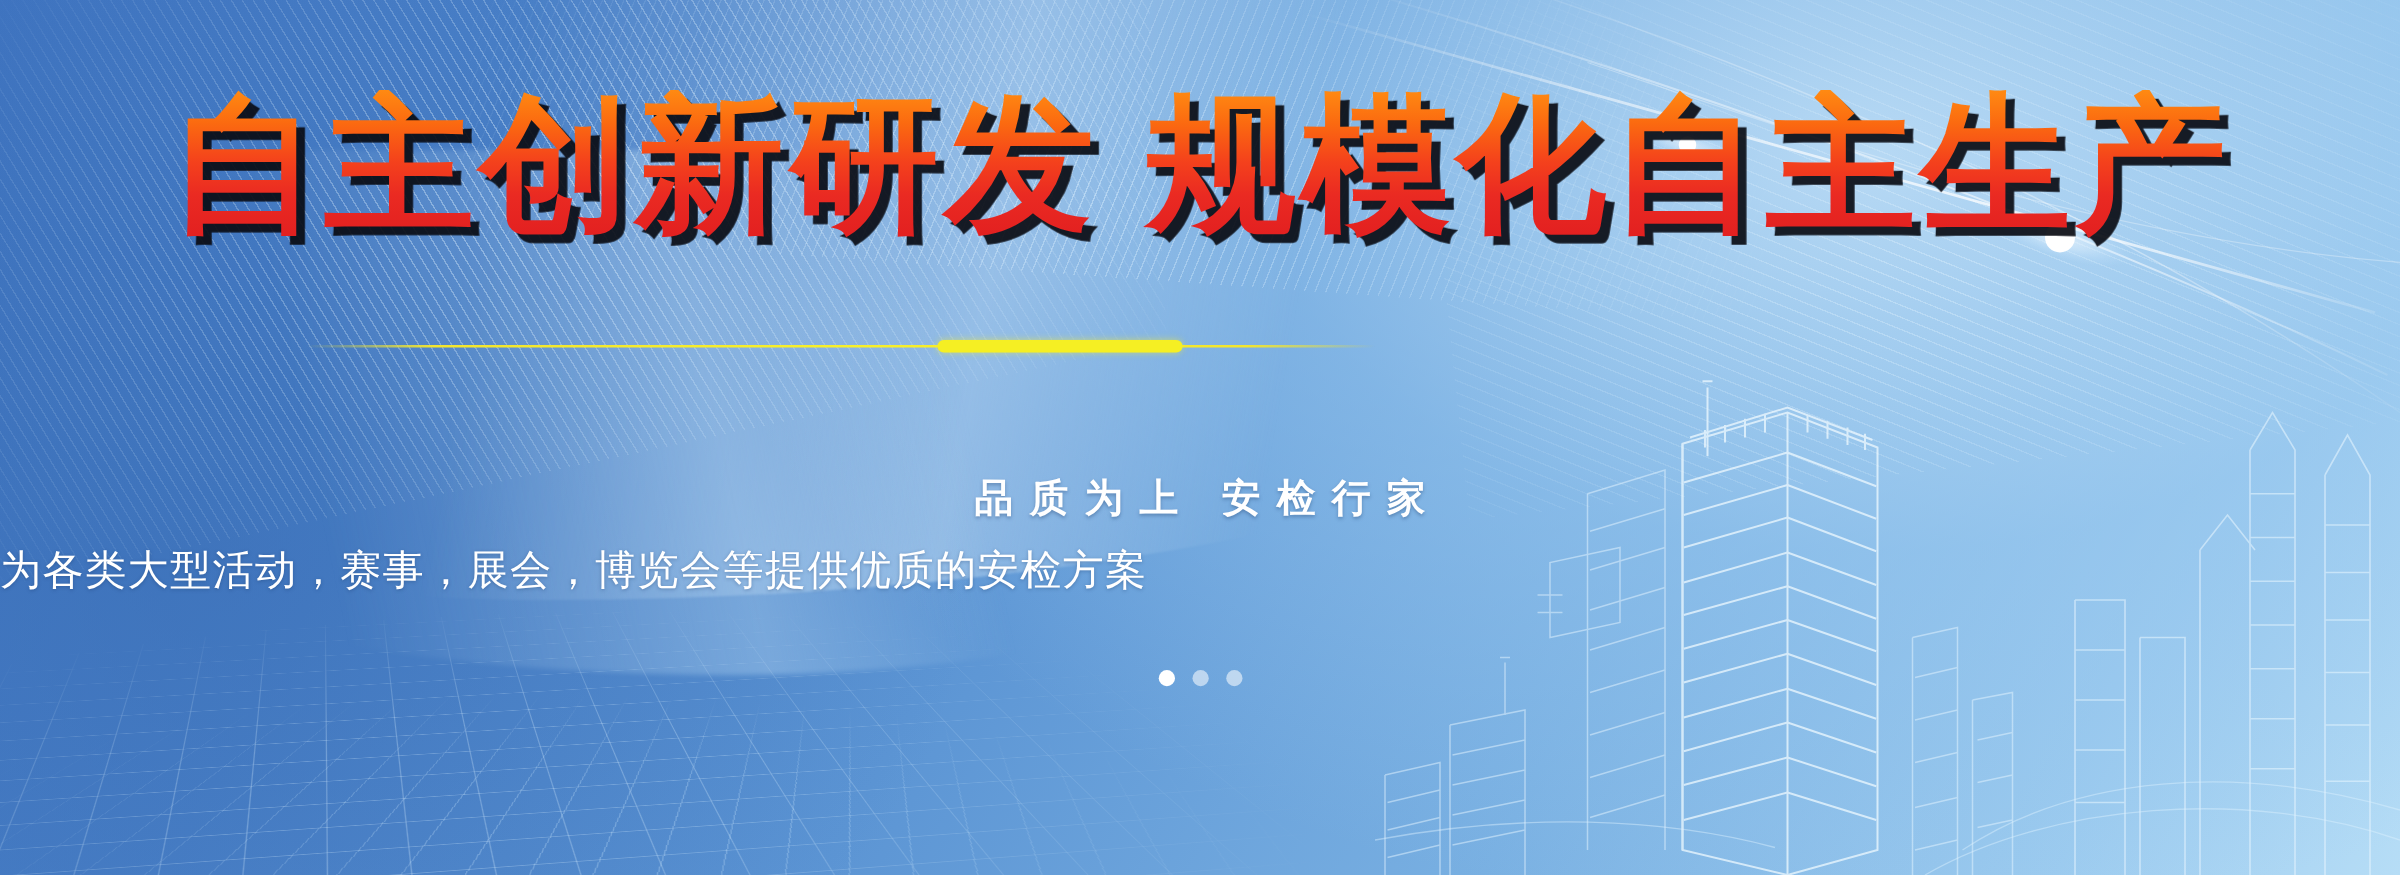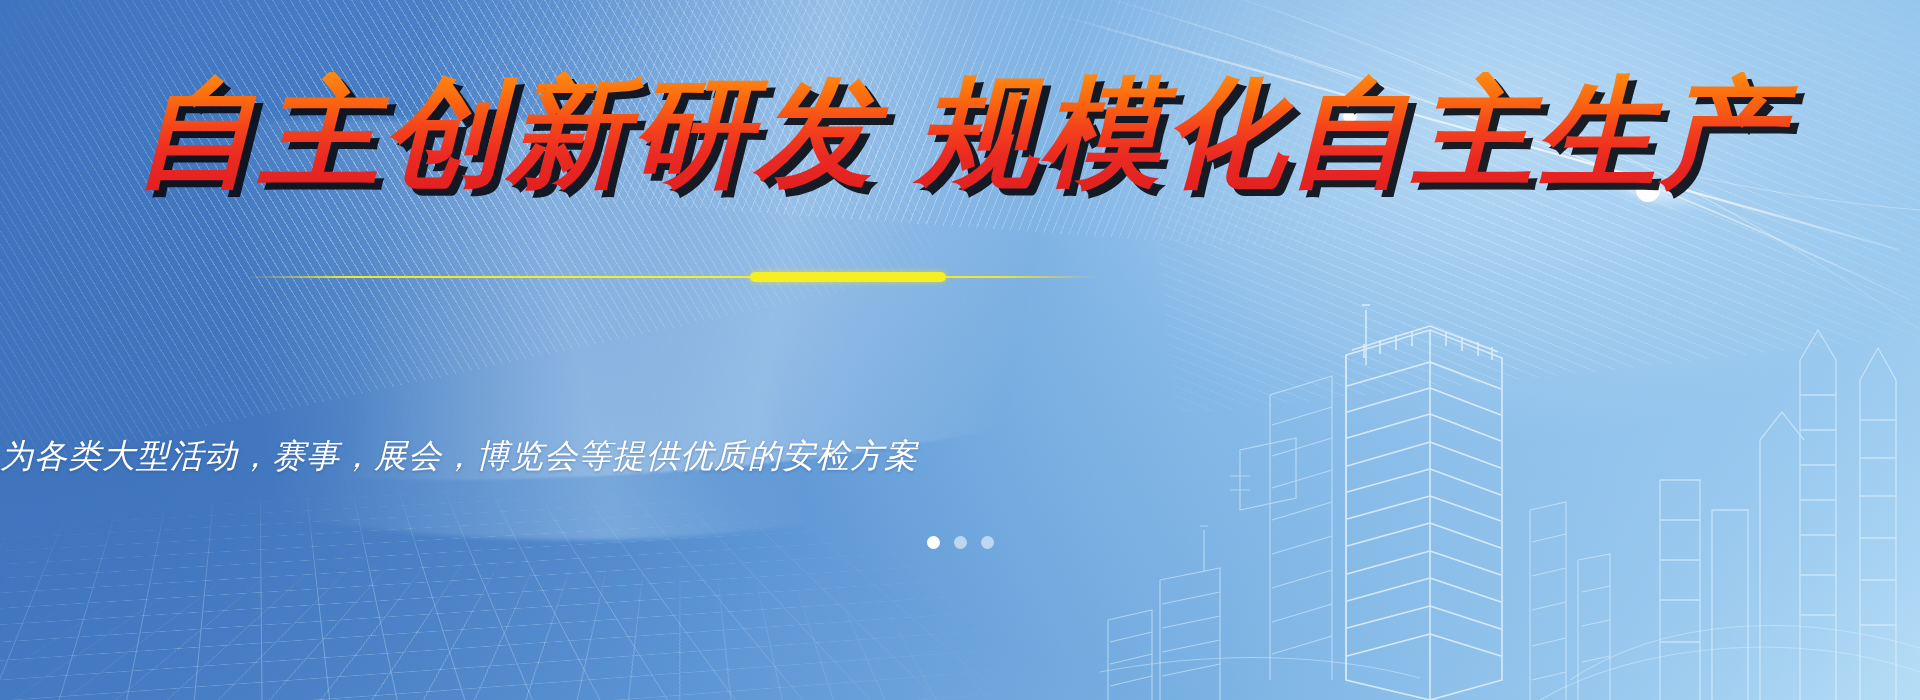--- a/index.html
+++ b/index.html
@@ -7,21 +7,20 @@
 
   .banner{
     position:relative;
     width:1920px;height:700px;
     overflow:hidden;
     font-family:"Liberation Sans","DejaVu Sans",sans-serif;
     background:
       radial-gradient(ellipse 1400px 900px at 78% 18%, rgba(186,219,245,0.95) 0%, rgba(150,198,238,0.55) 35%, rgba(90,150,215,0.0) 68%),
       radial-gradient(ellipse 900px 700px at 8% 62%, rgba(56,108,180,0.55) 0%, rgba(56,108,180,0.0) 70%),
       linear-gradient(118deg,#3f74c0 0%,#4a81c8 22%,#5c95d4 45%,#79b0e2 68%,#9ccbef 88%,#b6ddf6 100%);
-    font-style: italic;
   }
 
   
   .bg-layer{position:absolute;top:0;left:0;width:1920px;height:700px;pointer-events:none;}
 
   
   .sweep{
     position:absolute;left:-200px;top:-60px;width:1700px;height:540px;
     background:linear-gradient(100deg,rgba(255,255,255,0) 35%,rgba(225,243,255,0.38) 58%,rgba(255,255,255,0) 72%);
     border-radius:0 0 100% 60%;
@@ -260,20 +259,21 @@
 
   <div class="content">
 
     <div class="headline">自主创新研发 规模化自主生产</div>
 
     <div class="divider">
       <div class="thin"></div>
       <div class="thick"></div>
     </div>
 
+    <div class="sub-main">品质为上  安检行家</div>
 
     <div class="sub-desc">为各类大型活动，赛事，展会，博览会等提供优质的安检方案</div>
 
     <div class="dots">
       <span class="dot active"></span>
       <span class="dot"></span>
       <span class="dot"></span>
     </div>
 
   </div>

